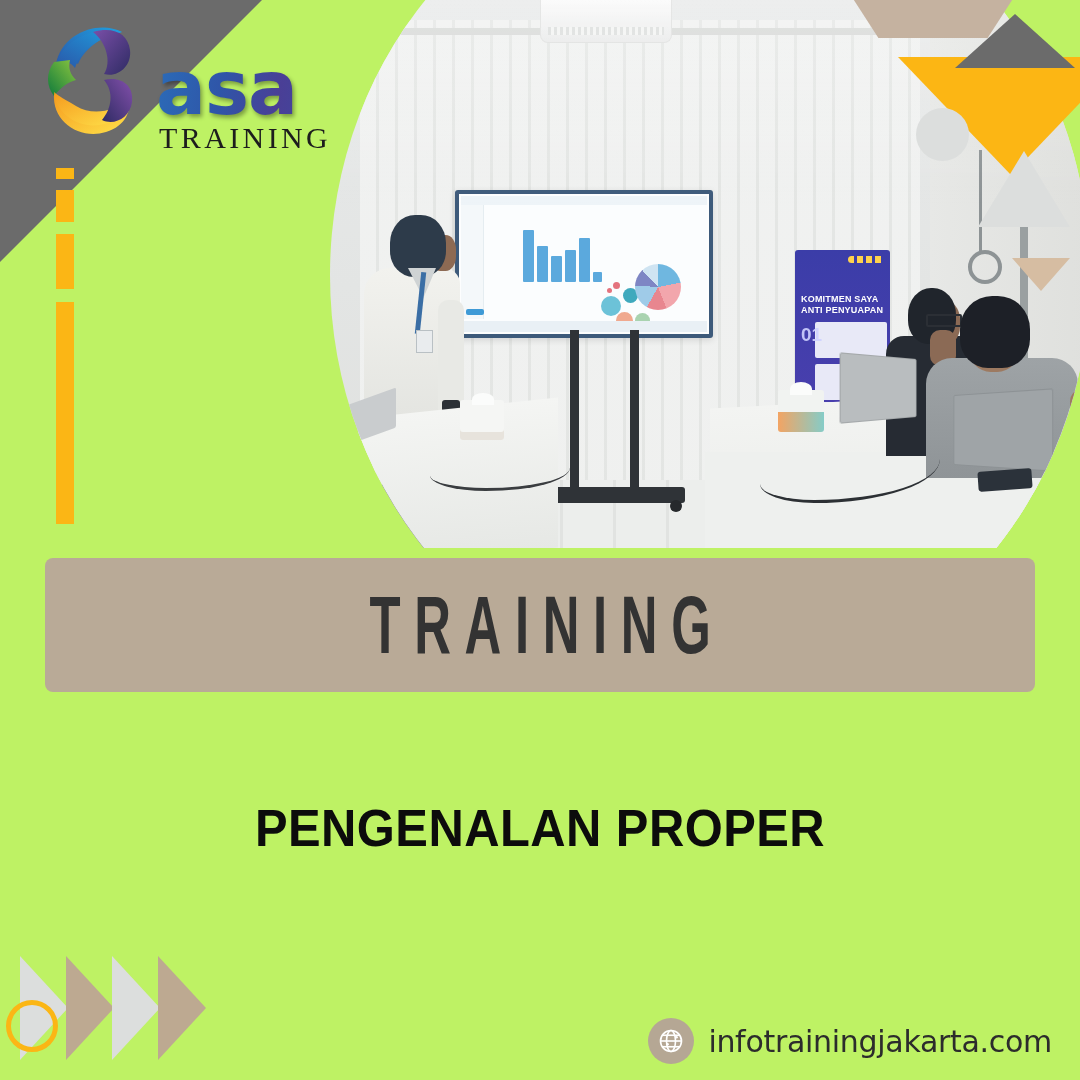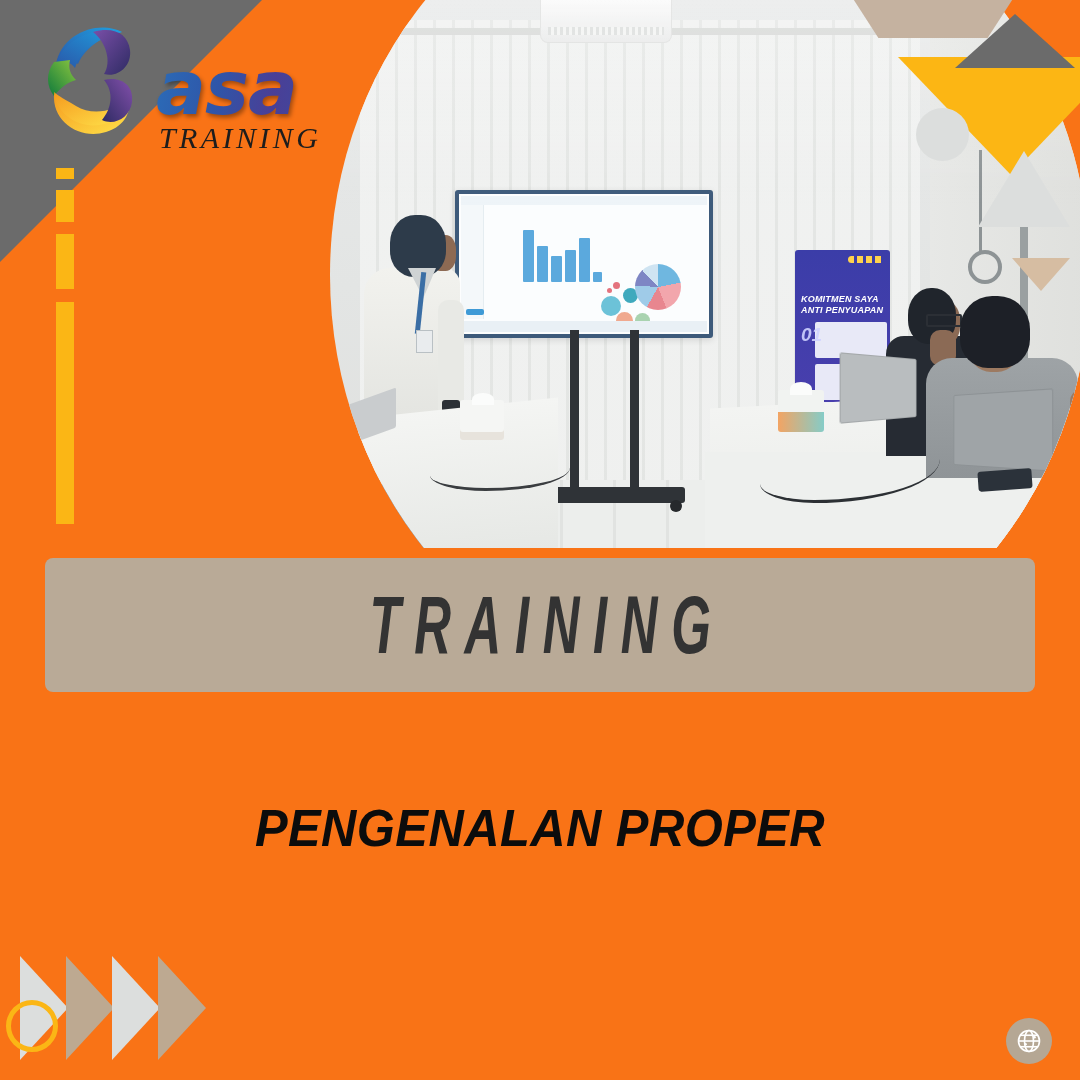--- a/index.html
+++ b/index.html
@@ -2,21 +2,21 @@
 <html><head>
 <meta charset="utf-8">
 <style>
   html,body{margin:0;padding:0;}
   body{
     width:1080px;height:1080px;
     background:#ffffff;
     font-family:"Liberation Sans", sans-serif;
     overflow:hidden;
   }
-  .poster{position:relative;width:1080px;height:1080px;background:#f97316;overflow:hidden;font-style:italic;}
+  .poster{position:relative;width:1080px;height:1080px;background:#bef264;overflow:hidden;}
 
   
   .photo-wrap{
     position:absolute;left:330px;top:0;width:750px;height:548px;
     overflow:hidden;
   }
   .photo-mask{
     position:absolute;left:0;top:-140px;width:760px;height:830px;
     border-radius:50% / 50%;
     overflow:hidden;
@@ -413,15 +413,16 @@
       <svg width="30" height="30" viewBox="0 0 24 24" fill="none" stroke="#ffffff" stroke-width="1.3">
         <circle cx="12" cy="12" r="8.4"></circle>
         <ellipse cx="12" cy="12" rx="3.6" ry="8.4"></ellipse>
         <line x1="3.6" y1="12" x2="20.4" y2="12"></line>
         <line x1="5" y1="7.4" x2="19" y2="7.4"></line>
         <line x1="5" y1="16.6" x2="19" y2="16.6"></line>
         <circle cx="16.4" cy="9" r="1.05" fill="#ffffff" stroke="none"></circle>
         <circle cx="9.2" cy="14.6" r="1.05" fill="#ffffff" stroke="none"></circle>
       </svg>
     </span>
+    <span class="site">infotrainingjakarta.com</span>
   </div>
 
 </div>
 
 </body></html>

